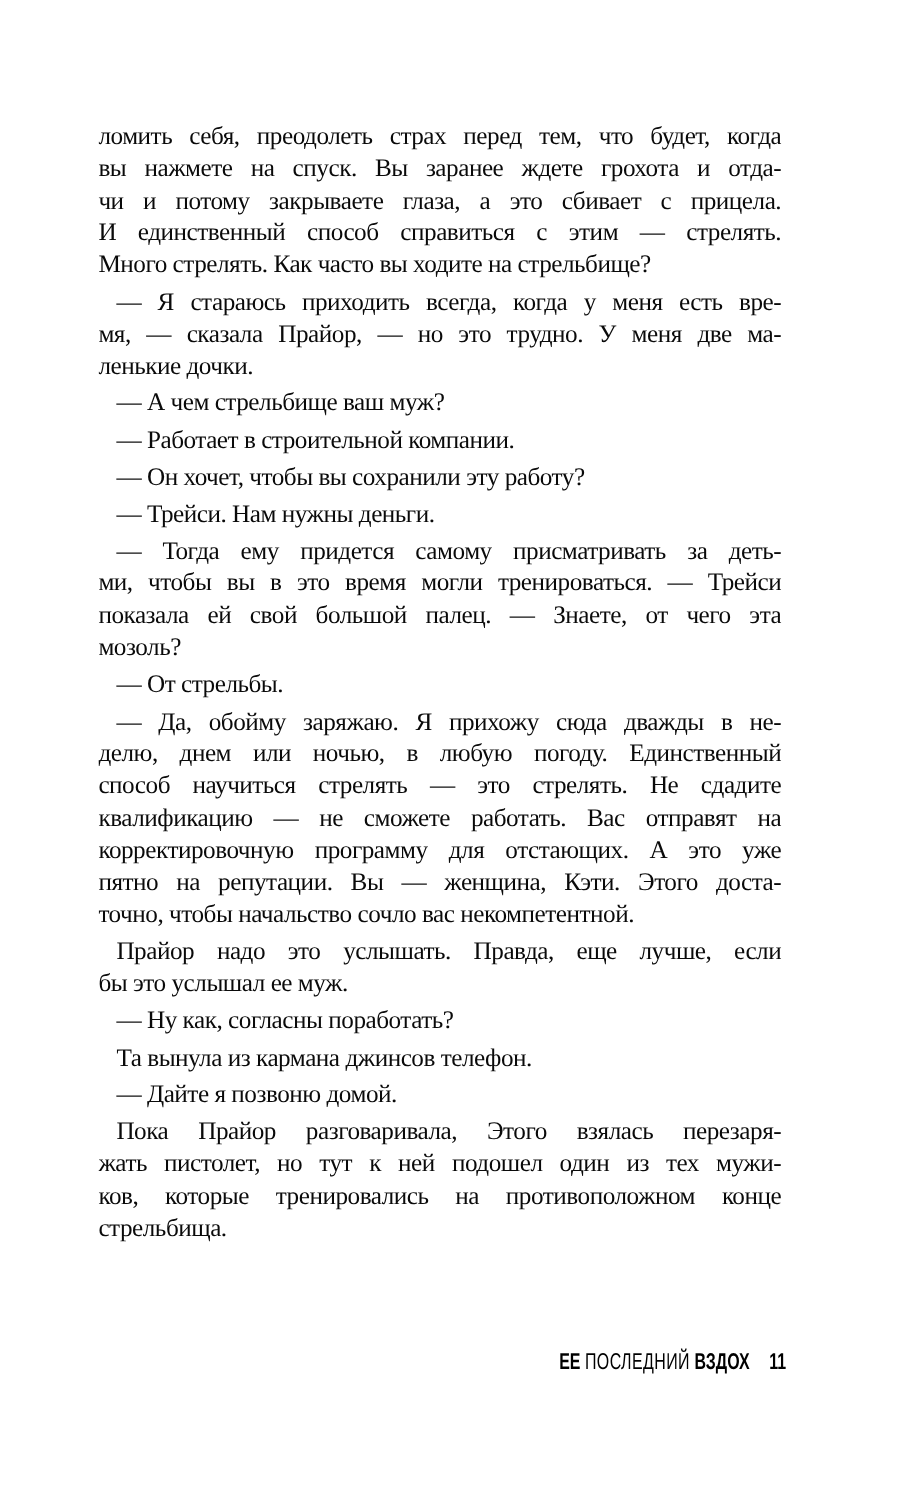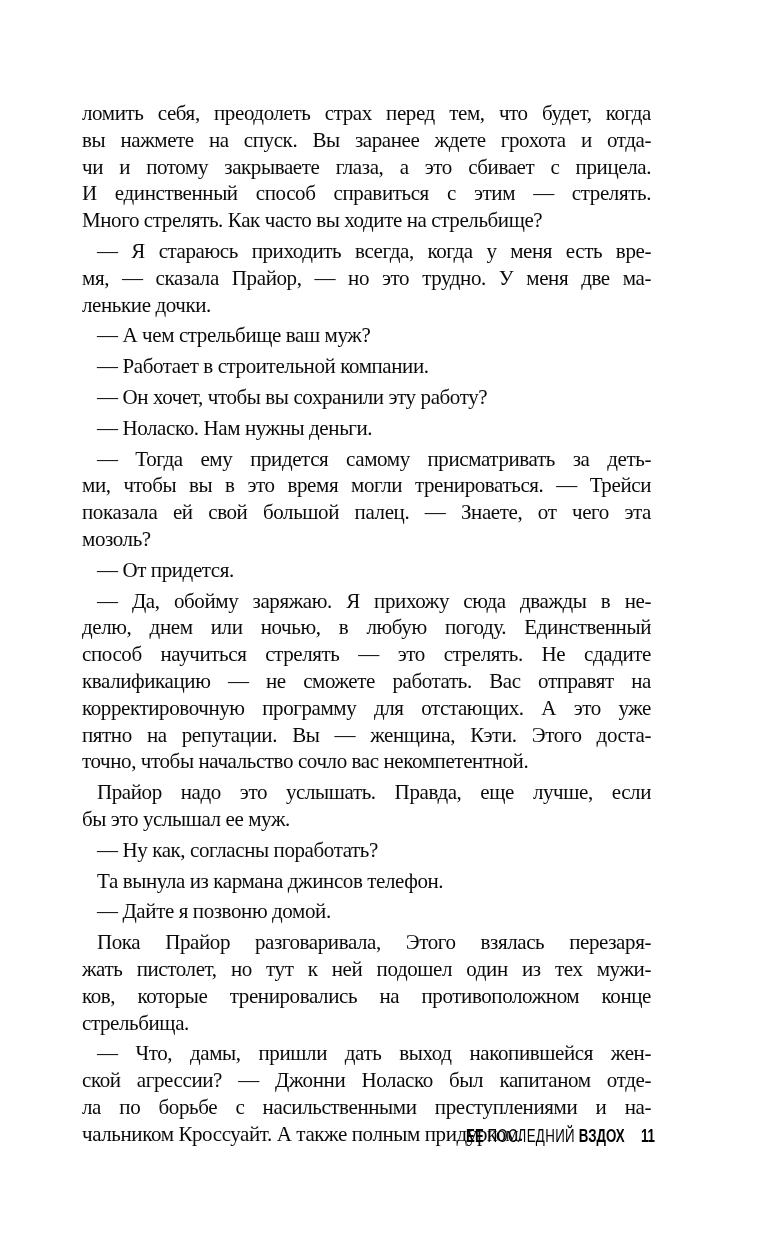--- a/index.html
+++ b/index.html
@@ -85,30 +85,30 @@
       <div class="para">
         <div class="line ind">— А чем стрельбище ваш муж?</div>
       </div>
       <div class="para">
         <div class="line ind">— Работает в строительной компании.</div>
       </div>
       <div class="para">
         <div class="line ind">— Он хочет, чтобы вы сохранили эту работу?</div>
       </div>
       <div class="para">
-        <div class="line ind">— Ноласко. Нам нужны деньги.</div>
+        <div class="line ind">— Трейси. Нам нужны деньги.</div>
       </div>
       <div class="para">
         <div class="line just ind">— Тогда ему придется самому присматривать за деть-</div>
         <div class="line just">ми, чтобы вы в это время могли тренироваться. — Трейси</div>
         <div class="line just">показала ей свой большой палец. — Знаете, от чего эта</div>
         <div class="line">мозоль?</div>
       </div>
       <div class="para">
-        <div class="line ind">— От придется.</div>
+        <div class="line ind">— От стрельбы.</div>
       </div>
       <div class="para">
         <div class="line just ind">— Да, обойму заряжаю. Я прихожу сюда дважды в не-</div>
         <div class="line just">делю, днем или ночью, в любую погоду. Единственный</div>
         <div class="line just">способ научиться стрелять — это стрелять. Не сдадите</div>
         <div class="line just">квалификацию — не сможете работать. Вас отправят на</div>
         <div class="line just">корректировочную программу для отстающих. А это уже</div>
         <div class="line just">пятно на репутации. Вы — женщина, Кэти. Этого доста-</div>
         <div class="line">точно, чтобы начальство сочло вас некомпетентной.</div>
       </div>
@@ -124,26 +124,20 @@
       </div>
       <div class="para">
         <div class="line ind">— Дайте я позвоню домой.</div>
       </div>
       <div class="para">
         <div class="line just ind">Пока Прайор разговаривала, Этого взялась перезаря-</div>
         <div class="line just">жать пистолет, но тут к ней подошел один из тех мужи-</div>
         <div class="line just">ков, которые тренировались на противоположном конце</div>
         <div class="line">стрельбища.</div>
       </div>
-      <div class="para">
-        <div class="line just ind">— Что, дамы, пришли дать выход накопившейся жен-</div>
-        <div class="line just">ской агрессии? — Джонни Ноласко был капитаном отде-</div>
-        <div class="line just">ла по борьбе с насильственными преступлениями и на-</div>
-        <div class="line">чальником Кроссуайт. А также полным придурком.</div>
-      </div>
     </div>
 
   <div class="footer">
     <span>ЕЕ</span>
     <span class="mid">ПОСЛЕДНИЙ</span>
     <span>ВЗДОХ</span>
     <span class="pagenum">11</span>
   </div>
 
 </div>

